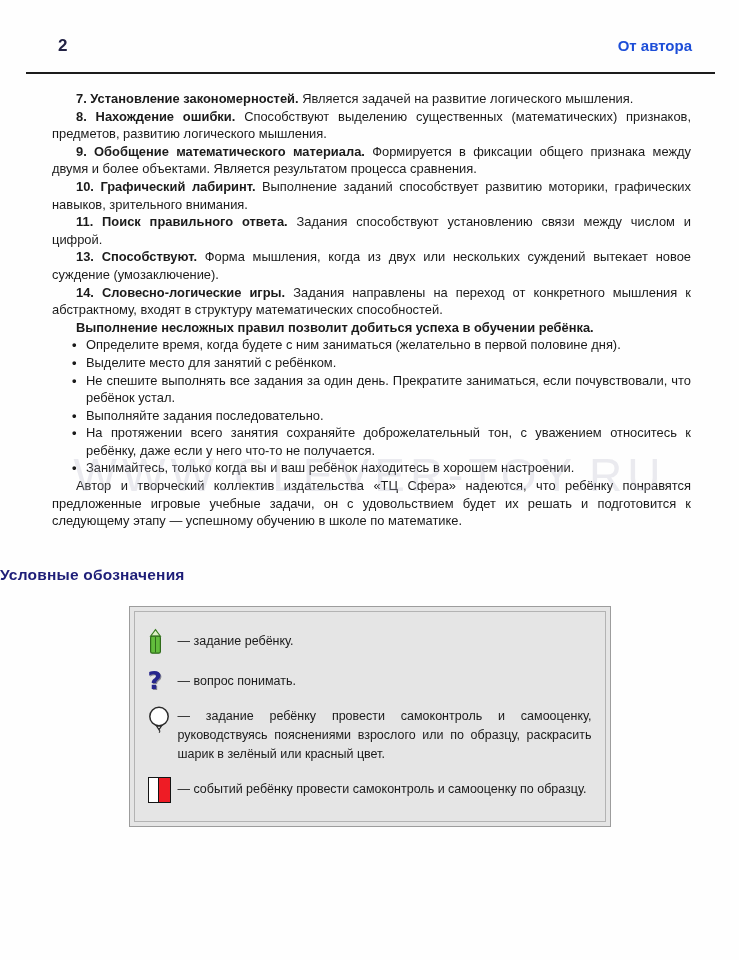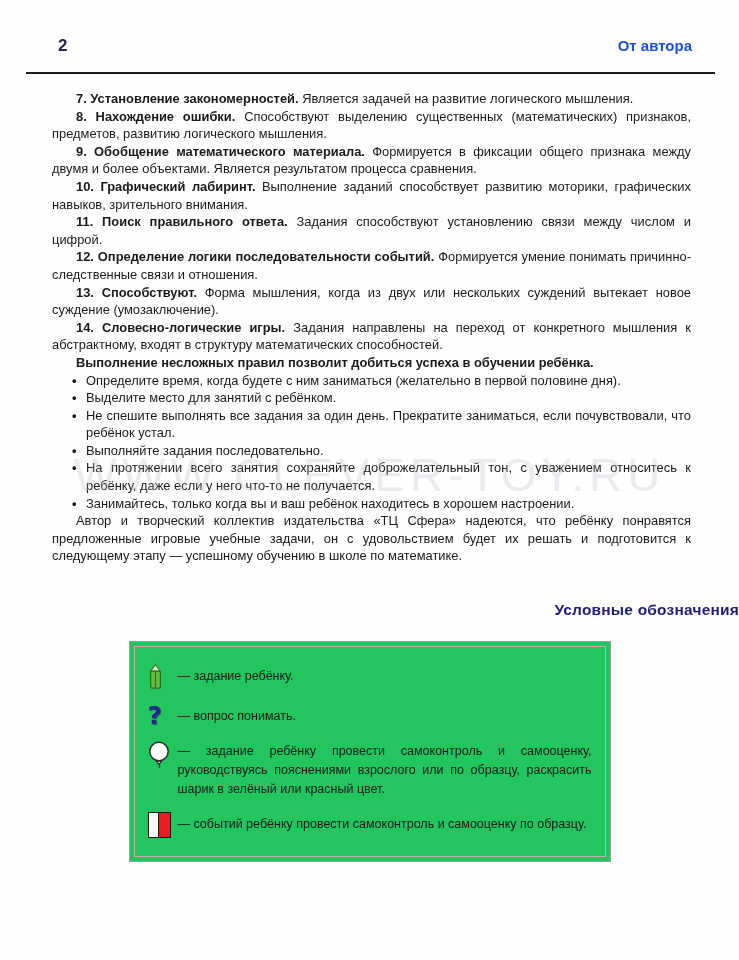--- a/index.html
+++ b/index.html
@@ -63,33 +63,32 @@
     content: "\2022";
     position: absolute;
     left: 0;
     top: 0;
     font-weight: bold;
   }
 
   
   .legend-title {
     margin-top: 36px;
-    text-align: right;
+    text-align: left;
     font-size: 15.5px;
     font-weight: bold;
     color: #1e1e78;
     letter-spacing: 0.2px;
-    padding-left: 36px;
   }
   .legend-box {
     width: 482px;
     margin: 22px auto 0 auto;
     border: 1px solid #9c9c9c;
     padding: 4px;
-    background: #22c55e;
+    background: #e5e5e5;
   }
   .legend-inner {
     border: 1px solid #b3b3b3;
     padding: 16px 13px 16px 13px;
   }
   .legend-row {
     display: flex;
     align-items: flex-start;
     margin-bottom: 13px;
   }
@@ -161,21 +160,20 @@
     <p class="item"><b><span>7.</span> <span>Установление закономерностей.</span></b> <span>Является задачей на развитие логического мышления.</span></p>
 
     <p class="item"><b><span>8.</span> <span>Нахождение ошибки.</span></b> <span>Способствуют выделению существенных (математических) признаков, предметов, развитию логического мышления.</span></p>
 
     <p class="item"><b><span>9.</span> <span>Обобщение математического материала.</span></b> <span>Формируется в фиксации общего признака между двумя и более объектами. Является результатом процесса сравнения.</span></p>
 
     <p class="item"><b><span>10.</span> <span>Графический лабиринт.</span></b> <span>Выполнение заданий способствует развитию моторики, графических навыков, зрительного внимания.</span></p>
 
     <p class="item"><b><span>11.</span> <span>Поиск правильного ответа.</span></b> <span>Задания способствуют установлению связи между числом и цифрой.</span></p>
 
-    <p class="item"><b><span>12.</span> <span>Определение логики последовательности событий.</span></b> <span>Формируется умение понимать причинно-следственные связи и отношения.</span></p>
 
     <p class="item"><b><span>13.</span> <span>Способствуют.</span></b> <span>Форма мышления, когда из двух или нескольких суждений вытекает новое суждение (умозаключение).</span></p>
 
     <p class="item"><b><span>14.</span> <span>Словесно-логические игры.</span></b> <span>Задания направлены на переход от конкретного мышления к абстрактному, входят в структуру математических способностей.</span></p>
 
     <p class="rules-head">Выполнение несложных правил позволит добиться успеха в обучении ребёнка.</p>
 
     <ul class="rules">
       <li><span>Определите время, когда будете с ним заниматься (желательно в первой половине дня).</span></li>
       <li><span>Выделите место для занятий с ребёнком.</span></li>

